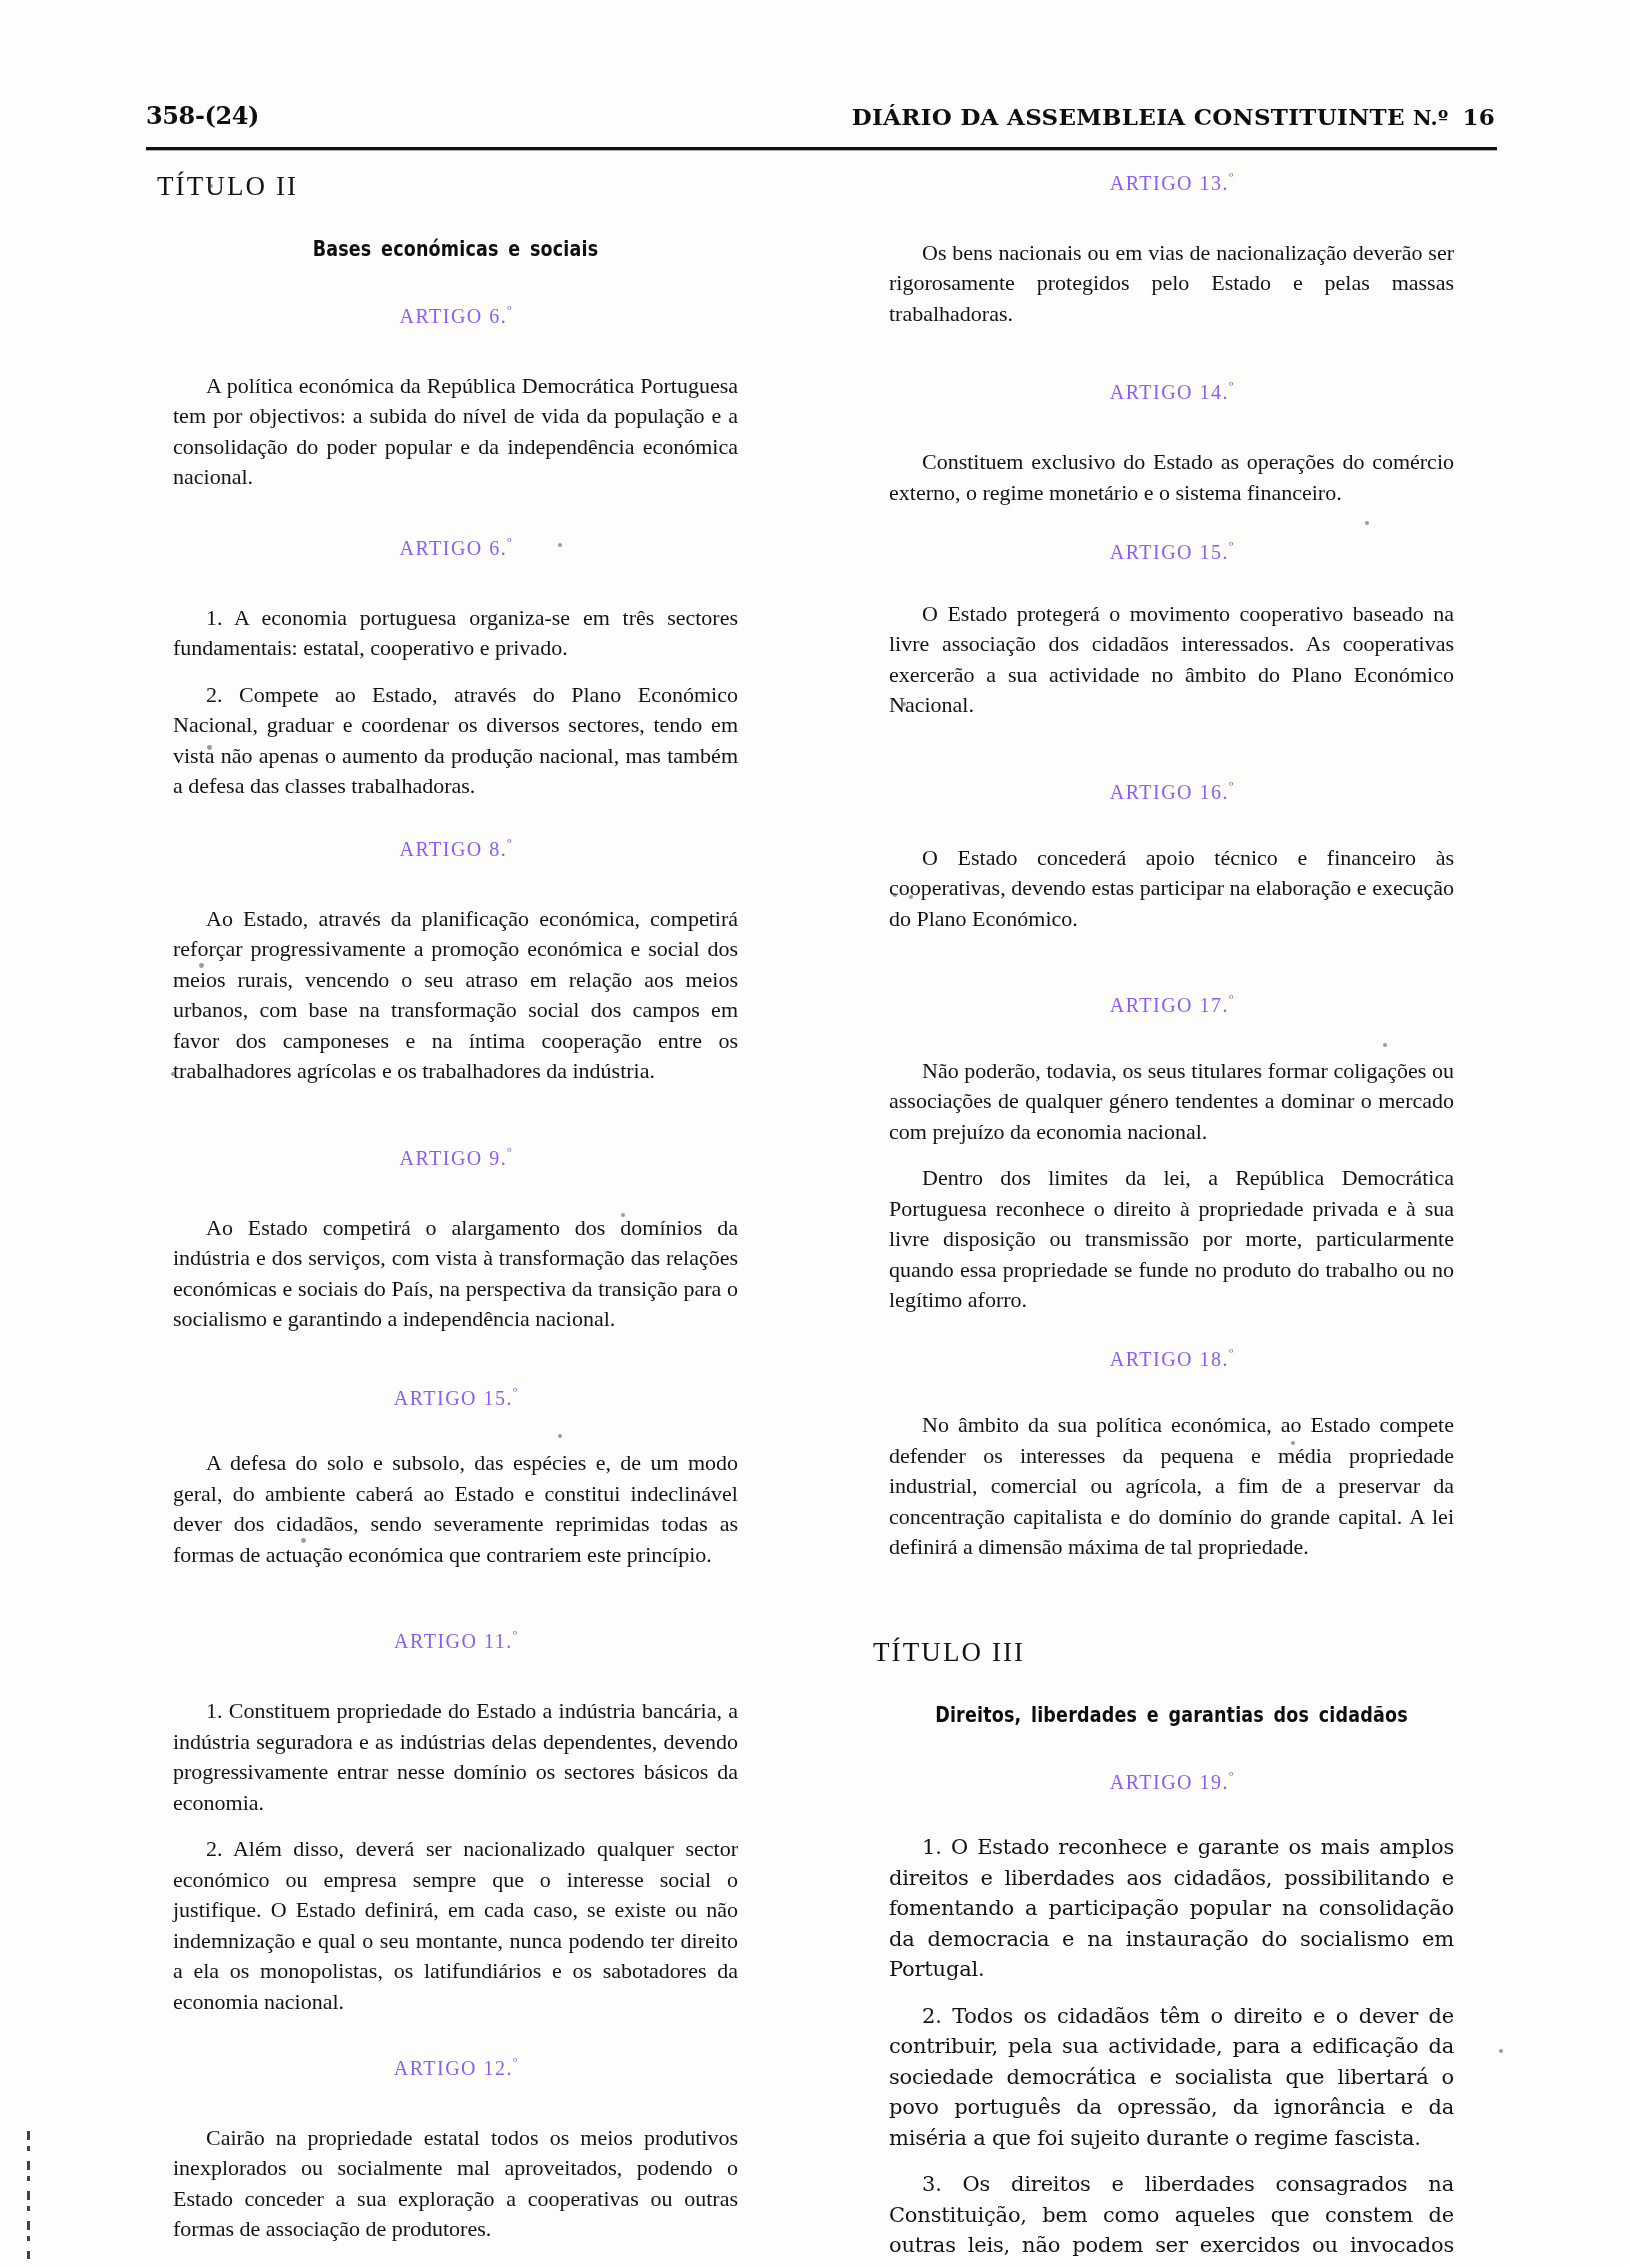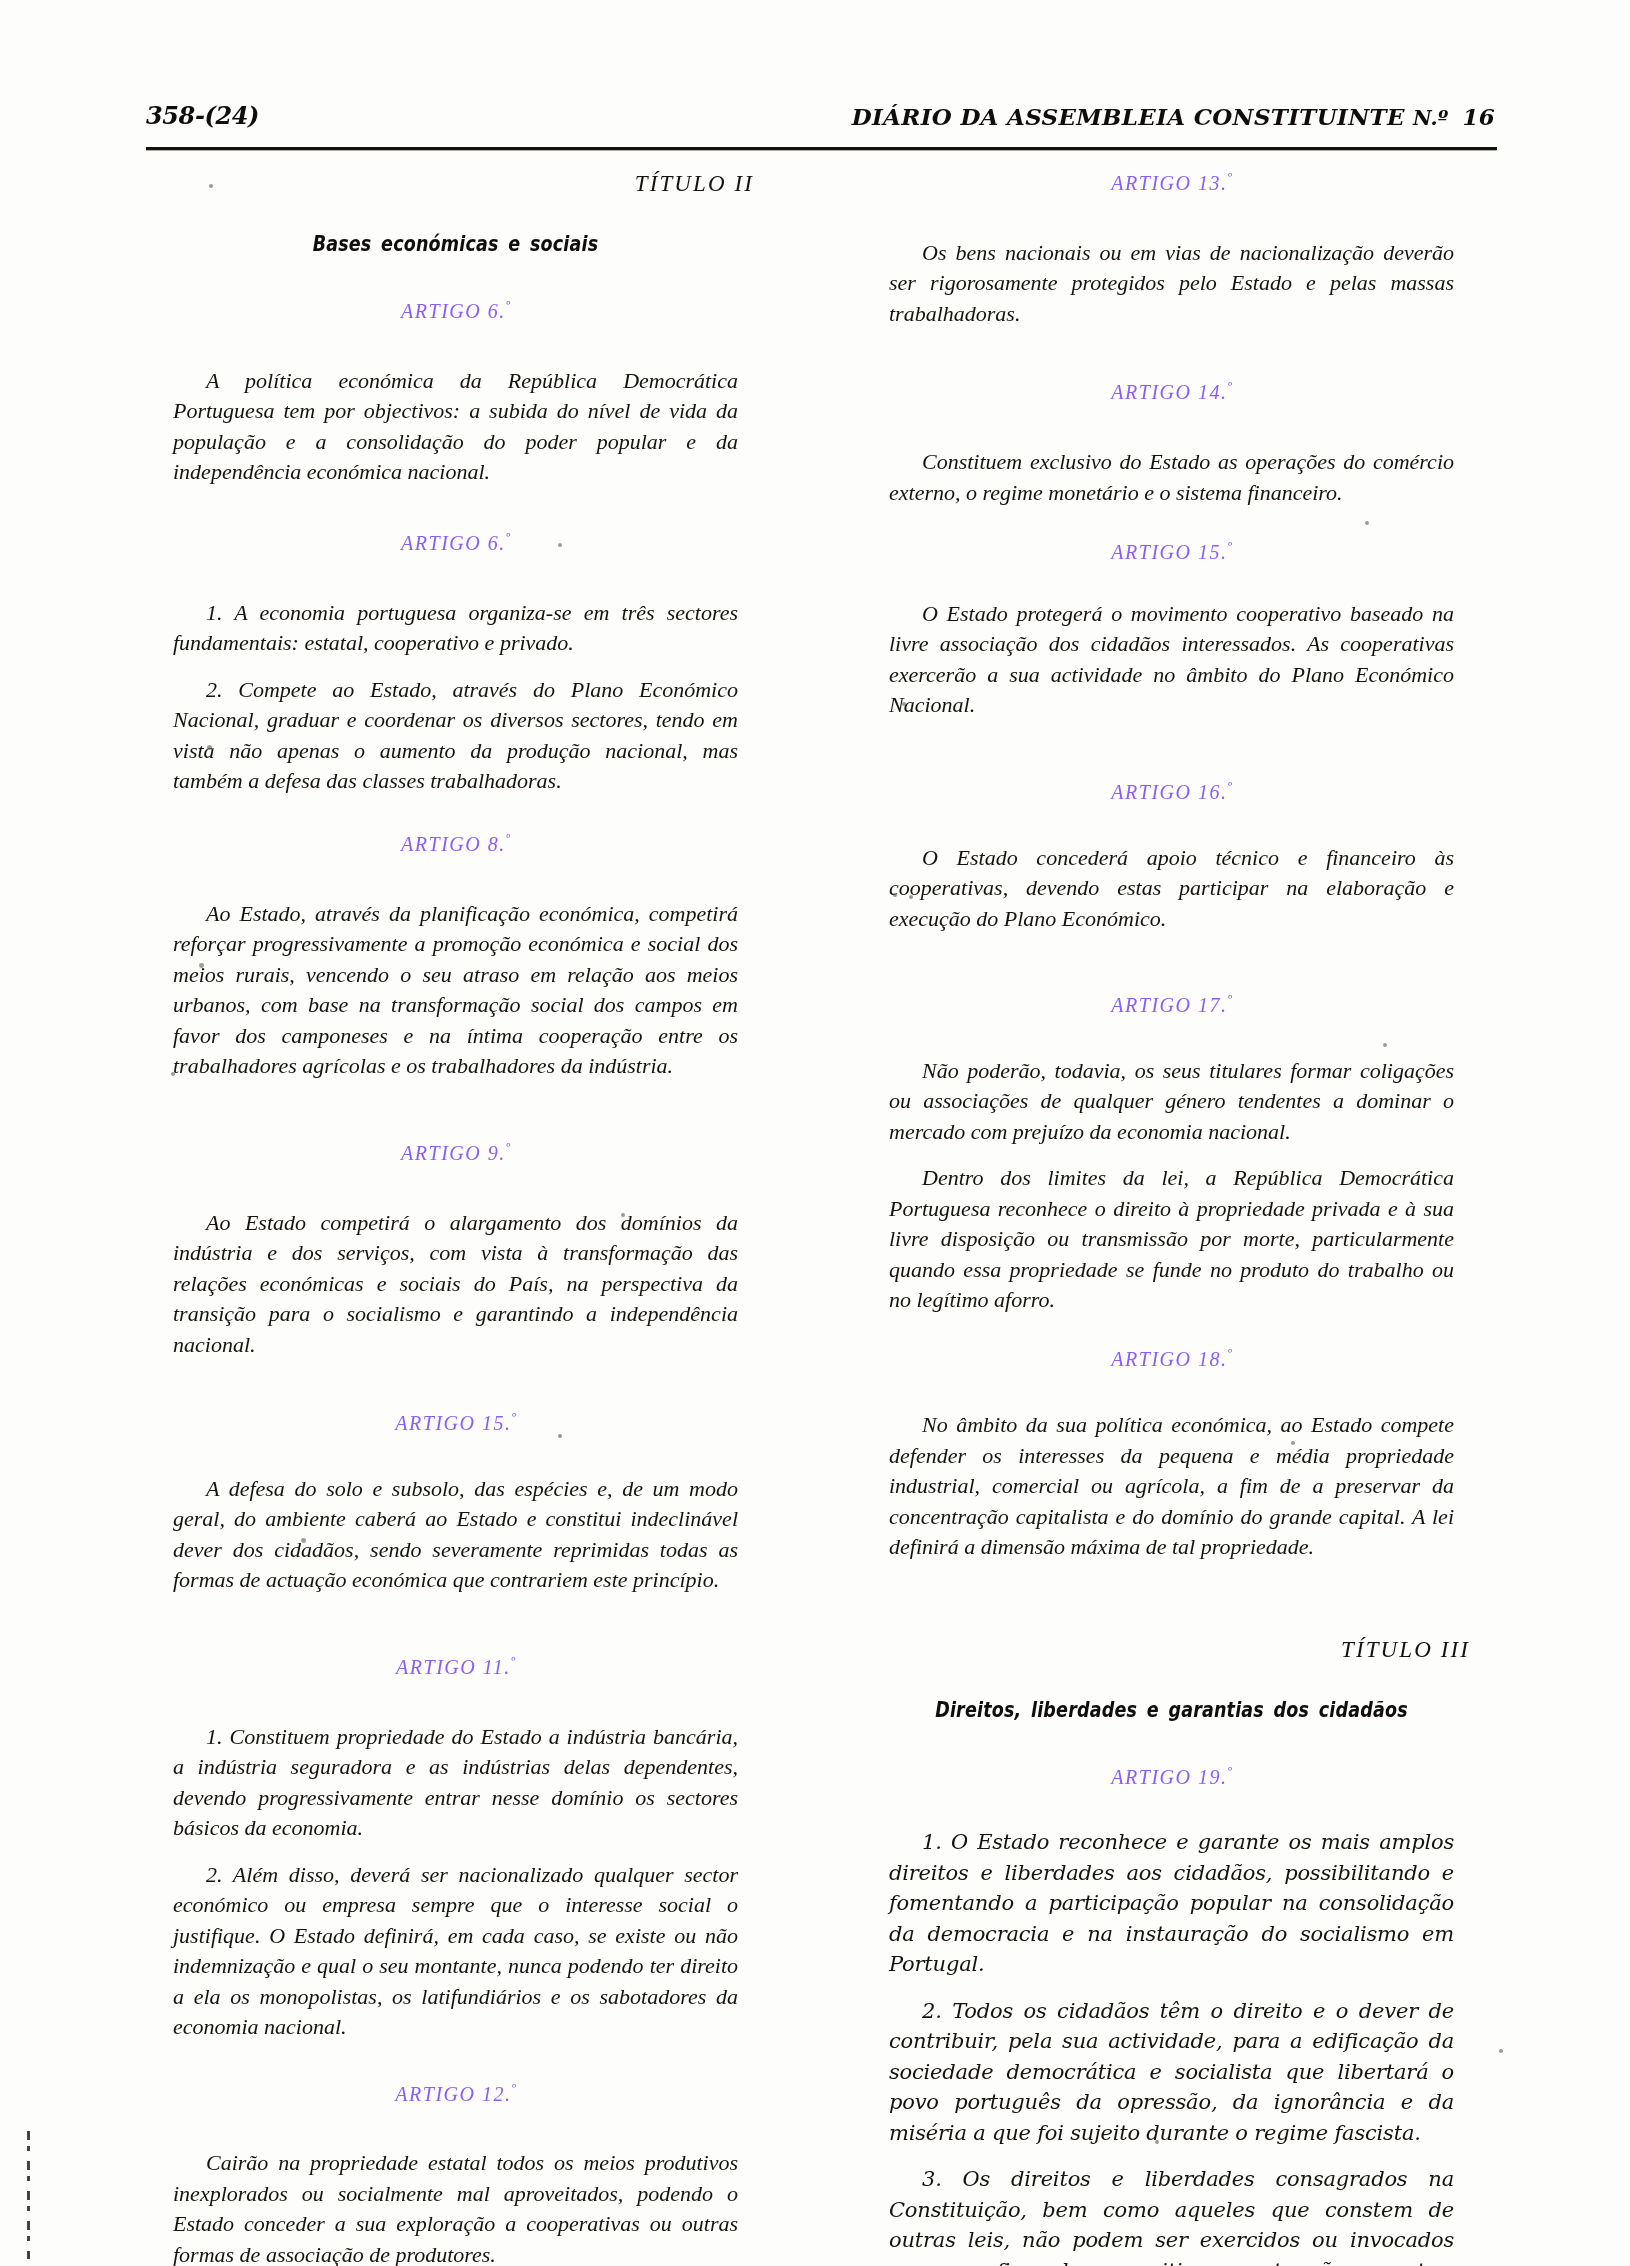--- a/index.html
+++ b/index.html
@@ -8,21 +8,20 @@
     background: #ffffff;
   }
   #page {
     position: relative;
     width: 1630px;
     height: 2267px;
     background: #fdfdfb;
     overflow: hidden;
     font-family: "Liberation Serif", "DejaVu Serif", serif;
     color: #14110f;
-    font-style: italic;
   }
 
   
   #masthead {
     position: absolute;
     left: 146px;
     top: 101px;
     width: 1349px;
     height: 50px;
   }
@@ -77,23 +76,23 @@
   .column {
     position: absolute;
     top: 171px;
     width: 597px;
   }
   #col-left  { left: 157px; }
   #col-right { left: 873px; }
 
   
   .title-head {
-    text-align: right;
+    text-align: left;
     font-family: "Liberation Serif", "DejaVu Serif", serif;
-    font-size: 23px;
+    font-size: 27px;
     letter-spacing: 2.1px;
     margin: 0;
     padding: 0;
     font-weight: normal;
     color: #161210;
   }
   .section-head {
     text-align: center;
     font-family: "DejaVu Sans", "Liberation Sans", sans-serif;
     font-weight: bold;

